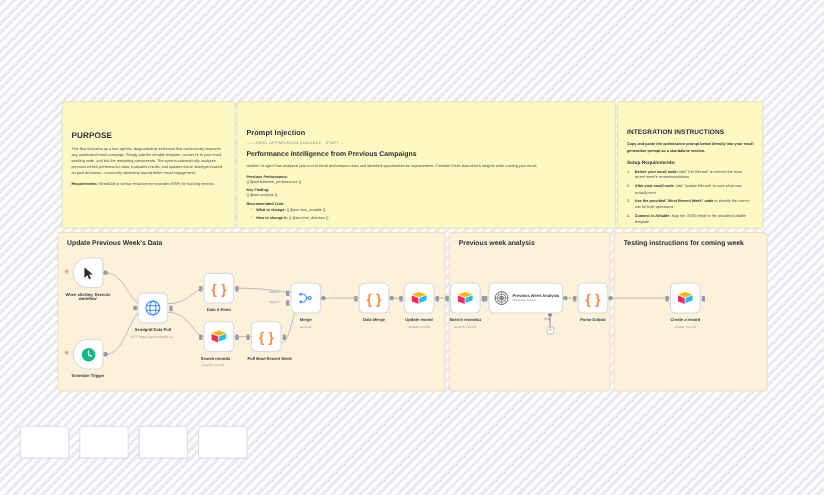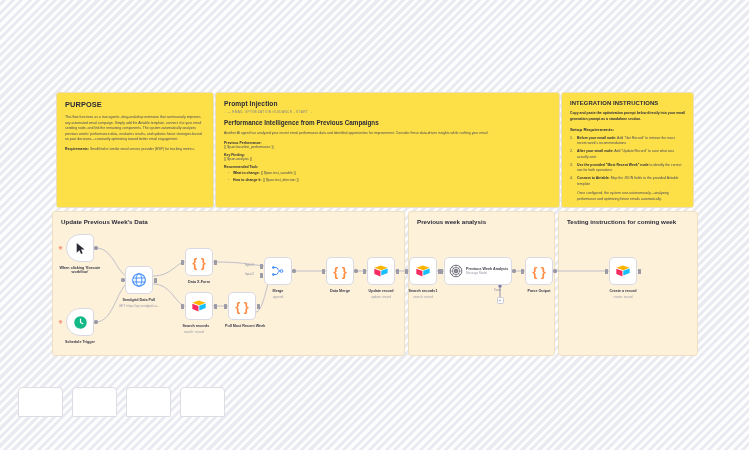--- a/index.html
+++ b/index.html
@@ -16,25 +16,25 @@
       rgba(255,255,255,0.85) 3px,
       rgba(232,233,240,0.85) 3px,
       rgba(232,233,240,0.85) 6px
     );
     position: relative;
   }
 
   
   .sticky {
     position: absolute;
-    background: #fde047;
+    background: #fef9c3;
     border: 1px solid #e8dfc0;
     border-radius: 3px;
     overflow: hidden;
-    padding: 7px 8px 4px 8px;
+    padding: 25px 8px 4px 8px;
   }
   .sticky h2 {
     font-size: 7.4px;
     font-weight: bold;
     color: #2b2b38;
     letter-spacing: 0.1px;
     margin-bottom: 6px;
   }
   .sticky p, .sticky li {
     font-size: 3.45px;

